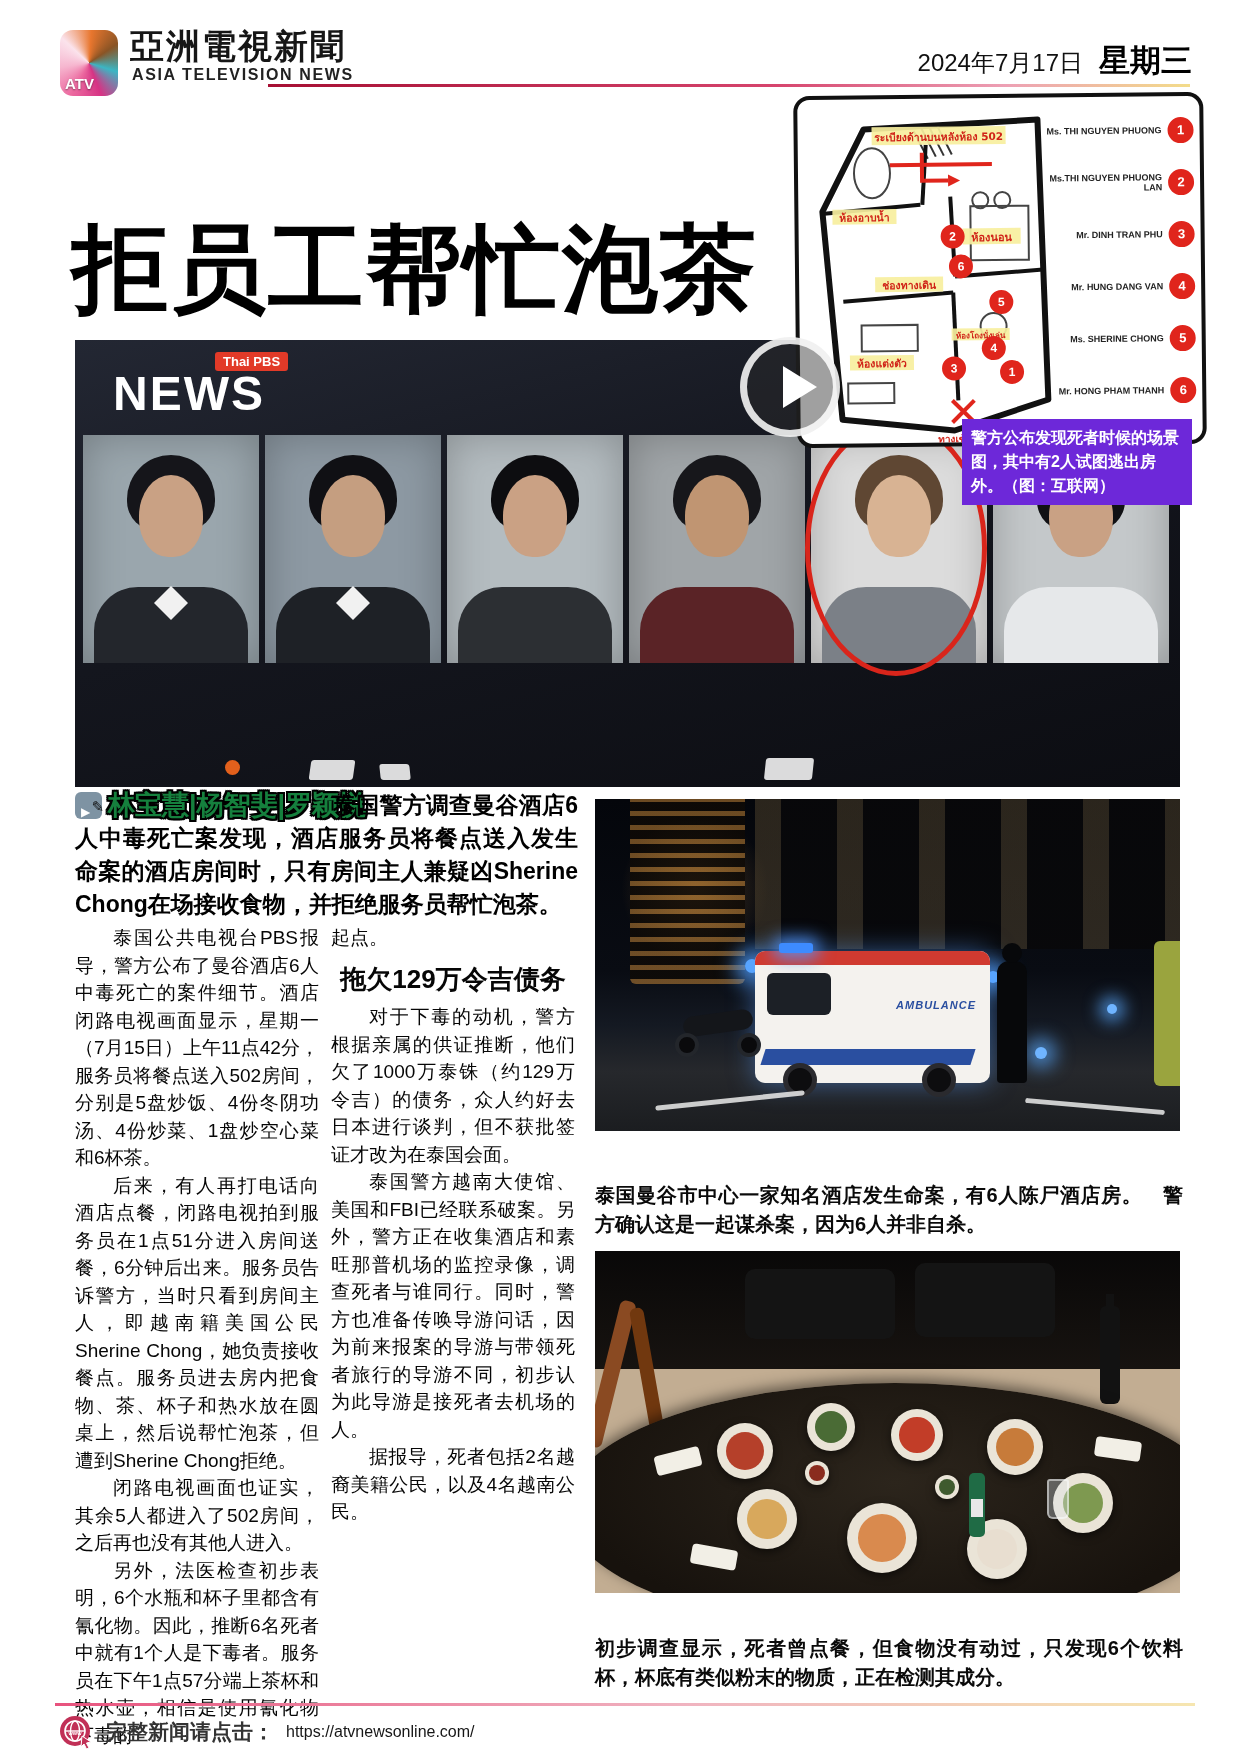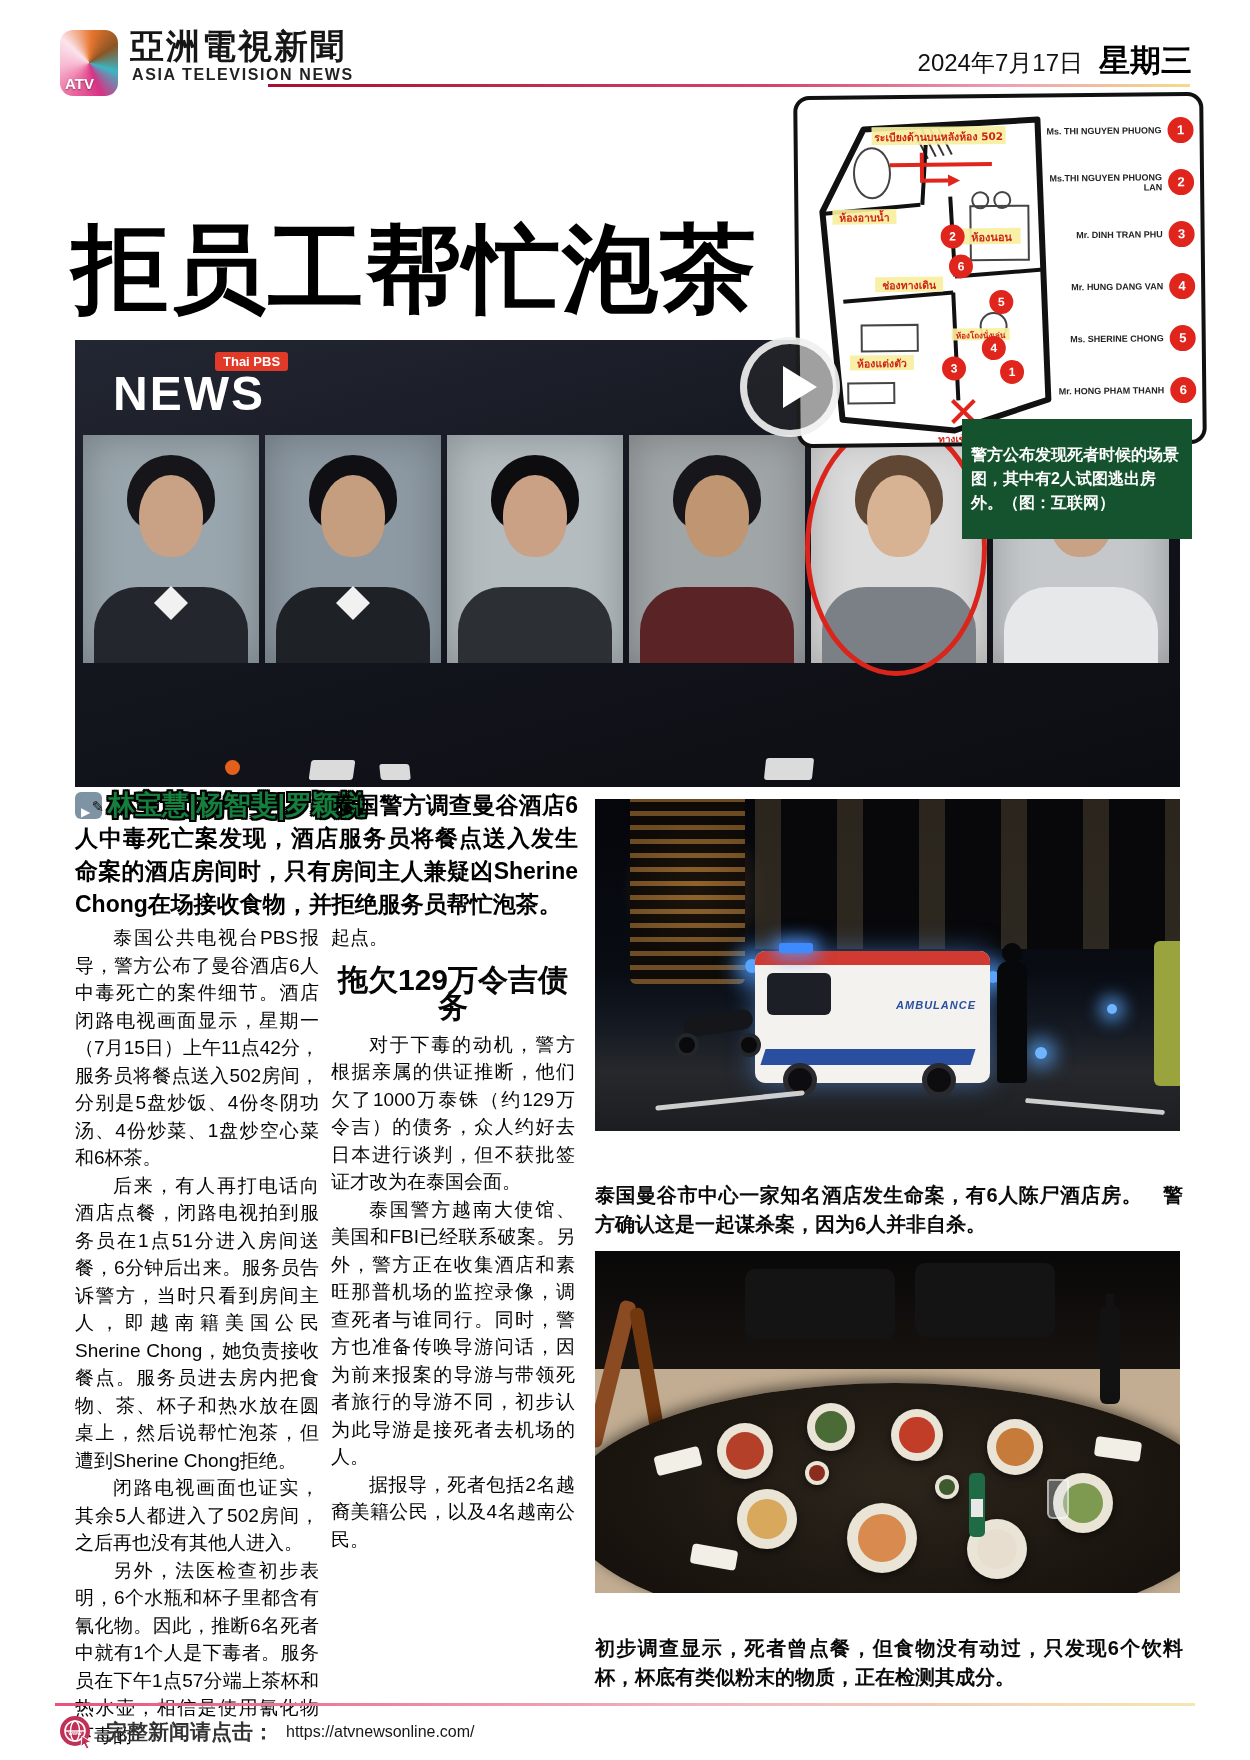--- a/index.html
+++ b/index.html
@@ -28,22 +28,22 @@
   .floorplan-box{position:absolute;left:795px;top:94px;width:410px;height:352px;background:#fff;
     border:4px solid #111;border-radius:16px;z-index:5;transform:rotate(-.6deg);overflow:hidden;}
   .plan-svg{position:absolute;left:4px;top:2px;}
   .names-panel{position:absolute;right:6px;top:20px;width:150px;}
   .name-row{display:flex;align-items:center;justify-content:flex-end;gap:6px;height:27px;margin-bottom:25px;}
   .name-text{font-size:9px;font-weight:700;color:#222;text-align:right;line-height:10px;}
   .name-num{flex:0 0 26px;width:26px;height:26px;border-radius:50%;background:#e0251c;color:#fff;
     font-size:13px;font-weight:800;display:flex;align-items:center;justify-content:center;}
 
   
-  .video-caption{position:absolute;left:962px;top:419px;width:230px;z-index:8;background:#14532d;color:#fff;
-    font-size:16px;font-weight:700;line-height:24px;padding:24px 9px;}
+  .video-caption{position:absolute;left:962px;top:419px;width:230px;z-index:8;background:#6d28d9;color:#fff;
+    font-size:16px;font-weight:700;line-height:24px;padding:7px 9px;}
 
   
   .main-photo{position:absolute;left:75px;top:340px;width:1105px;height:447px;z-index:1;overflow:hidden;
     background:linear-gradient(165deg,#232733 0%,#14161e 45%,#0c0d12 100%);}
   .news-logo{position:absolute;left:38px;top:26px;}
   .channel-tag{position:absolute;left:102px;top:-14px;background:#e23a28;color:#fff;font-size:13px;
     font-weight:800;padding:2px 8px;border-radius:3px;white-space:nowrap;}
   .news-text{font-size:48px;font-weight:900;color:#fff;letter-spacing:2px;}
   .portrait-row{position:absolute;left:8px;top:95px;display:flex;gap:6px;}
   .portrait{position:relative;width:176px;height:228px;background:var(--bg);overflow:hidden;
@@ -75,21 +75,21 @@
   .byline-icon .pen{position:absolute;right:-2px;bottom:-4px;font-size:15px;color:#111;}
   .byline-text{font-size:27px;font-weight:900;color:#15803d;white-space:nowrap;
     text-shadow:-2px -2px 0 #000,2px -2px 0 #000,-2px 2px 0 #000,2px 2px 0 #000,0 2px 0 #000,2px 0 0 #000,0 -2px 0 #000,-2px 0 0 #000;}
 
   
   .col{position:absolute;top:924px;width:244px;font-size:19px;line-height:27.5px;text-align:justify;color:#060606;}
   .col-1{left:75px;}
   .col-2{left:331px;}
   .col p{margin:0;text-indent:2em;}
   .col p.noindent{text-indent:0;}
-  .subhead{font-size:30px;font-weight:900;text-align:center;text-indent:0 !important;margin:14px 0 10px 0 !important;}
+  .subhead{font-size:26px;font-weight:900;text-align:center;text-indent:0 !important;margin:14px 0 10px 0 !important;}
 
   
   .photo1{position:absolute;left:595px;top:799px;width:585px;height:332px;overflow:hidden;
     background:linear-gradient(180deg,#04060b 0%,#090c13 52%,#141922 68%,#26282c 82%,#1b1d20 100%);}
   .bldg{position:absolute;left:35px;top:0;width:115px;height:185px;
     background:repeating-linear-gradient(0deg,rgba(226,152,60,.55) 0 5px,rgba(15,10,5,.9) 5px 14px);opacity:.85;border-radius:0 0 6px 6px;}
   .bldg-glow{position:absolute;left:20px;top:10px;width:160px;height:160px;border-radius:50%;
     background:radial-gradient(circle,rgba(230,160,70,.30),transparent 65%);}
   .facade{position:absolute;left:160px;top:0;width:425px;height:150px;
     background:repeating-linear-gradient(90deg,rgba(90,75,50,.45) 0 26px,rgba(8,8,10,.92) 26px 82px);}

